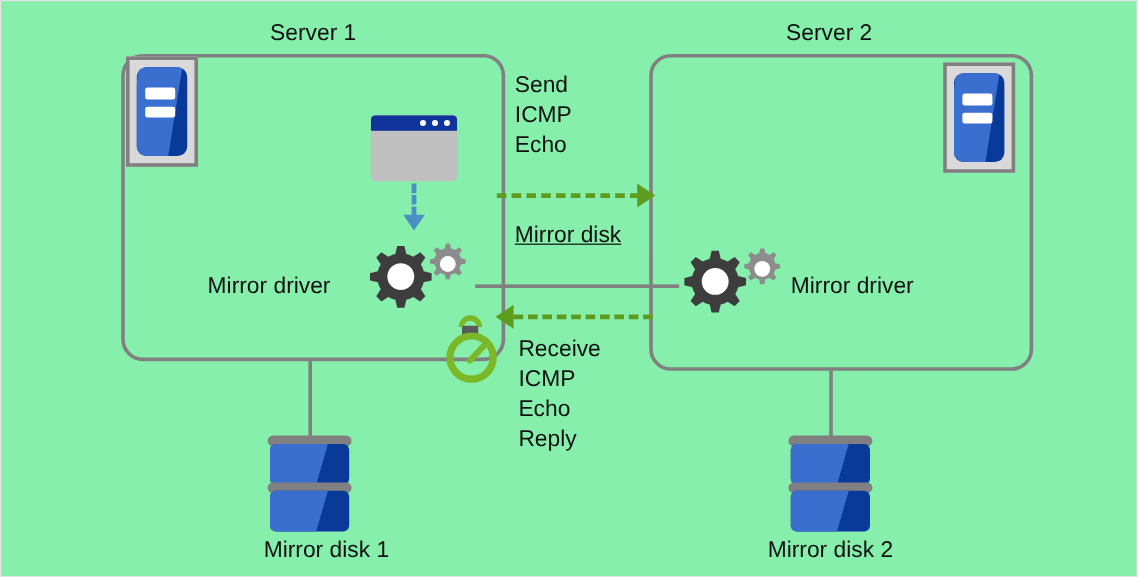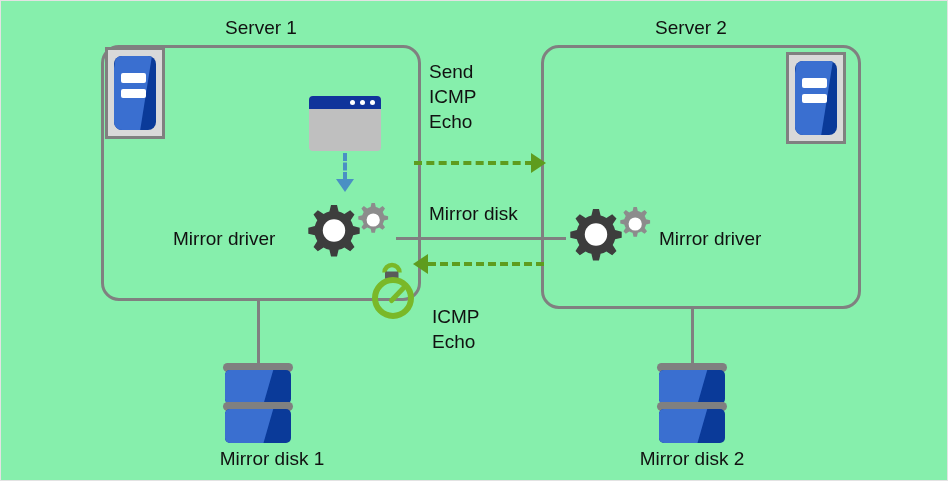--- a/index.html
+++ b/index.html
@@ -255,21 +255,23 @@
 
   <div class="hline" style="left:395px;top:236px;width:170px;"></div>
 
   <div class="abs lbl" style="left:428px;top:58px;width:120px;">Send</div>
   <div class="abs lbl" style="left:428px;top:83px;width:120px;">ICMP</div>
   <div class="abs lbl" style="left:428px;top:108px;width:120px;">Echo</div>
 
   <div class="greendash" style="left:413px;top:160px;width:119px;"></div>
   <div class="greenhead-r" style="left:530px;top:152px;"></div>
 
-  <div class="abs lbl" style="left:428px;top:200px;width:140px;">Mirror disk</div>
+  <div class="abs lbl" style="left:428px;top:183px;width:140px;text-decoration:underline;">Mirror disk</div>
 
   <div class="greendash" style="left:427px;top:261px;width:116px;"></div>
   <div class="greenhead-l" style="left:412px;top:253px;"></div>
 
+  <div class="abs lbl" style="left:431px;top:278px;width:130px;">Receive</div>
   <div class="abs lbl" style="left:431px;top:303px;width:130px;">ICMP</div>
   <div class="abs lbl" style="left:431px;top:328px;width:130px;">Echo</div>
+  <div class="abs lbl" style="left:431px;top:353px;width:130px;">Reply</div>
 
 </div>
 
 </body></html>

